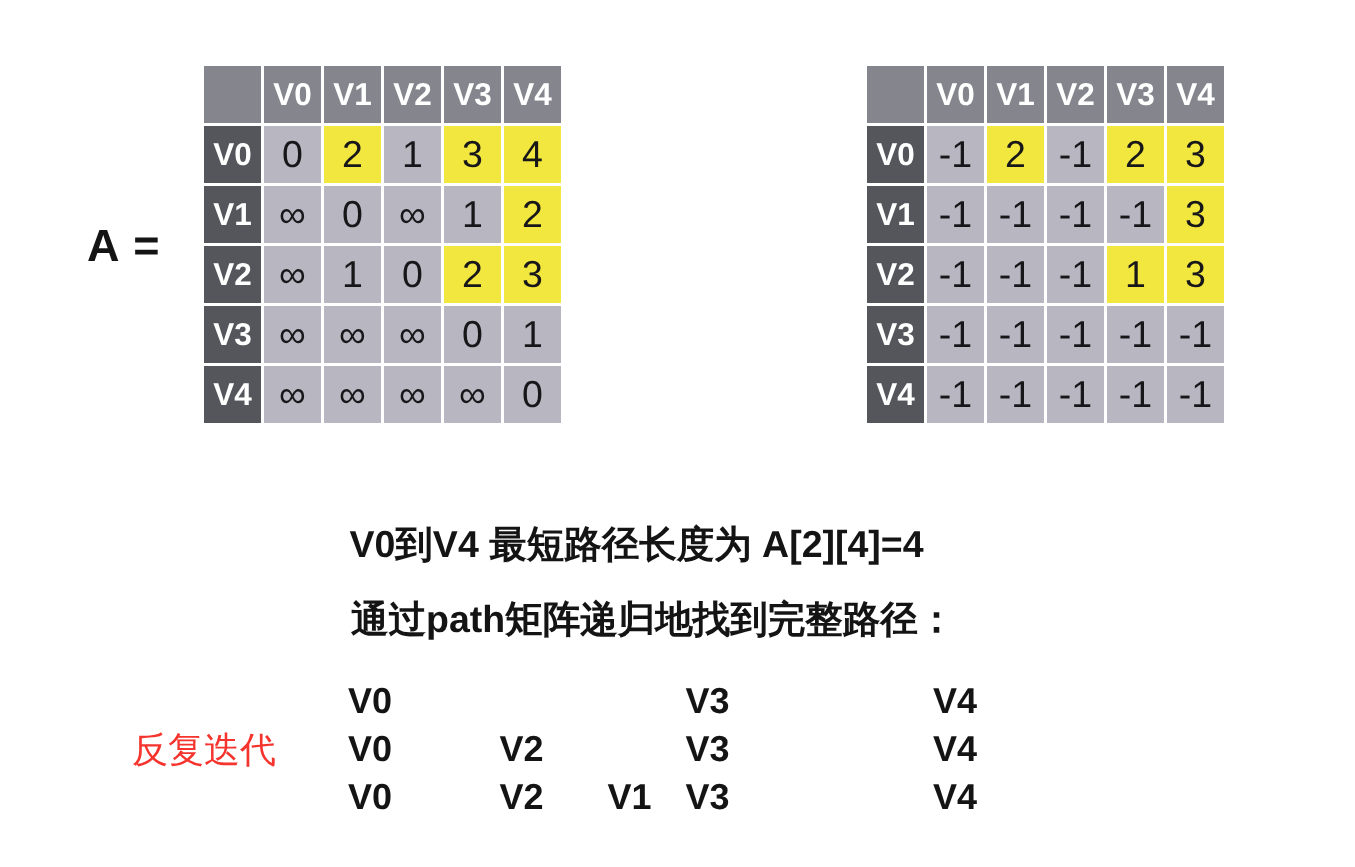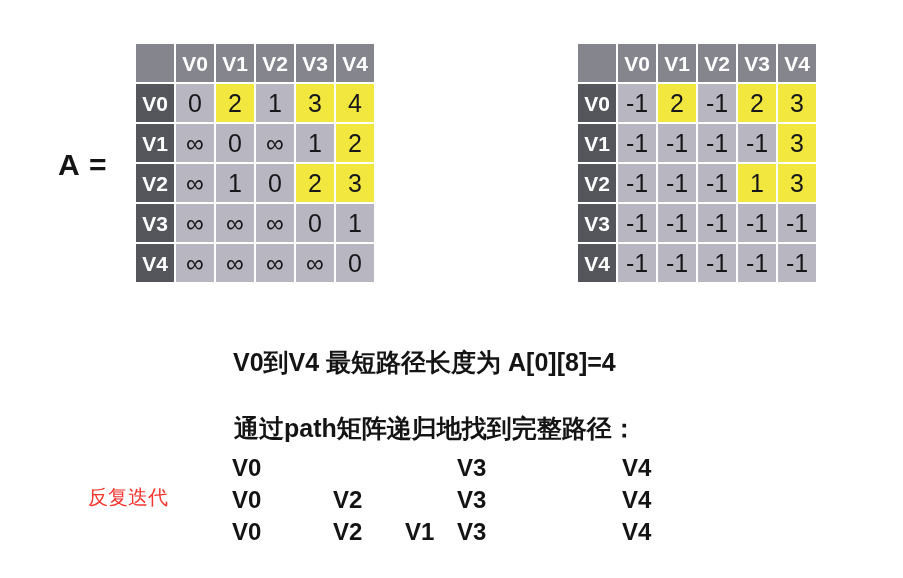--- a/index.html
+++ b/index.html
@@ -64,27 +64,27 @@
 
   
   .caption {
     position: absolute;
     font-size: 25px;
     font-weight: bold;
     color: #141414;
     white-space: nowrap;
   }
   .caption-shortest  { left: 233px; top: 346px; }
-  .caption-recursive { left: 234px; top: 412px; }
+  .caption-recursive { left: 234px; top: 396px; }
 
   .iterate-annotation {
     position: absolute;
     left: 88px;
     top: 484px;
-    font-size: 20px;
+    font-size: 24px;
     font-weight: normal;
     color: var(--annotation-red, #f5342e);
     white-space: nowrap;
   }
 
   
   .path-row {
     position: absolute;
     left: 0;
     width: 903px;
@@ -178,21 +178,21 @@
       <div class="cell">-1</div>
       <div class="cell">-1</div>
       <div class="row-h">V4</div>
       <div class="cell">-1</div>
       <div class="cell">-1</div>
       <div class="cell">-1</div>
       <div class="cell">-1</div>
       <div class="cell">-1</div>
     </div>
 
-  <div class="caption caption-shortest">V0到V4 最短路径长度为 A[0][8]=4</div>
+  <div class="caption caption-shortest">V0到V4 最短路径长度为 A[2][4]=4</div>
 
   <div class="caption caption-recursive">通过path矩阵递归地找到完整路径：</div>
 
   <div class="iterate-annotation">反复迭代</div>
 
   <div id="path-rows">
       <div class="path-row" style="top: 454px;">
         <span class="path-node" style="left: 232px;">V0</span>
         <span class="path-node" style="left: 457px;">V3</span>
         <span class="path-node" style="left: 622px;">V4</span>

